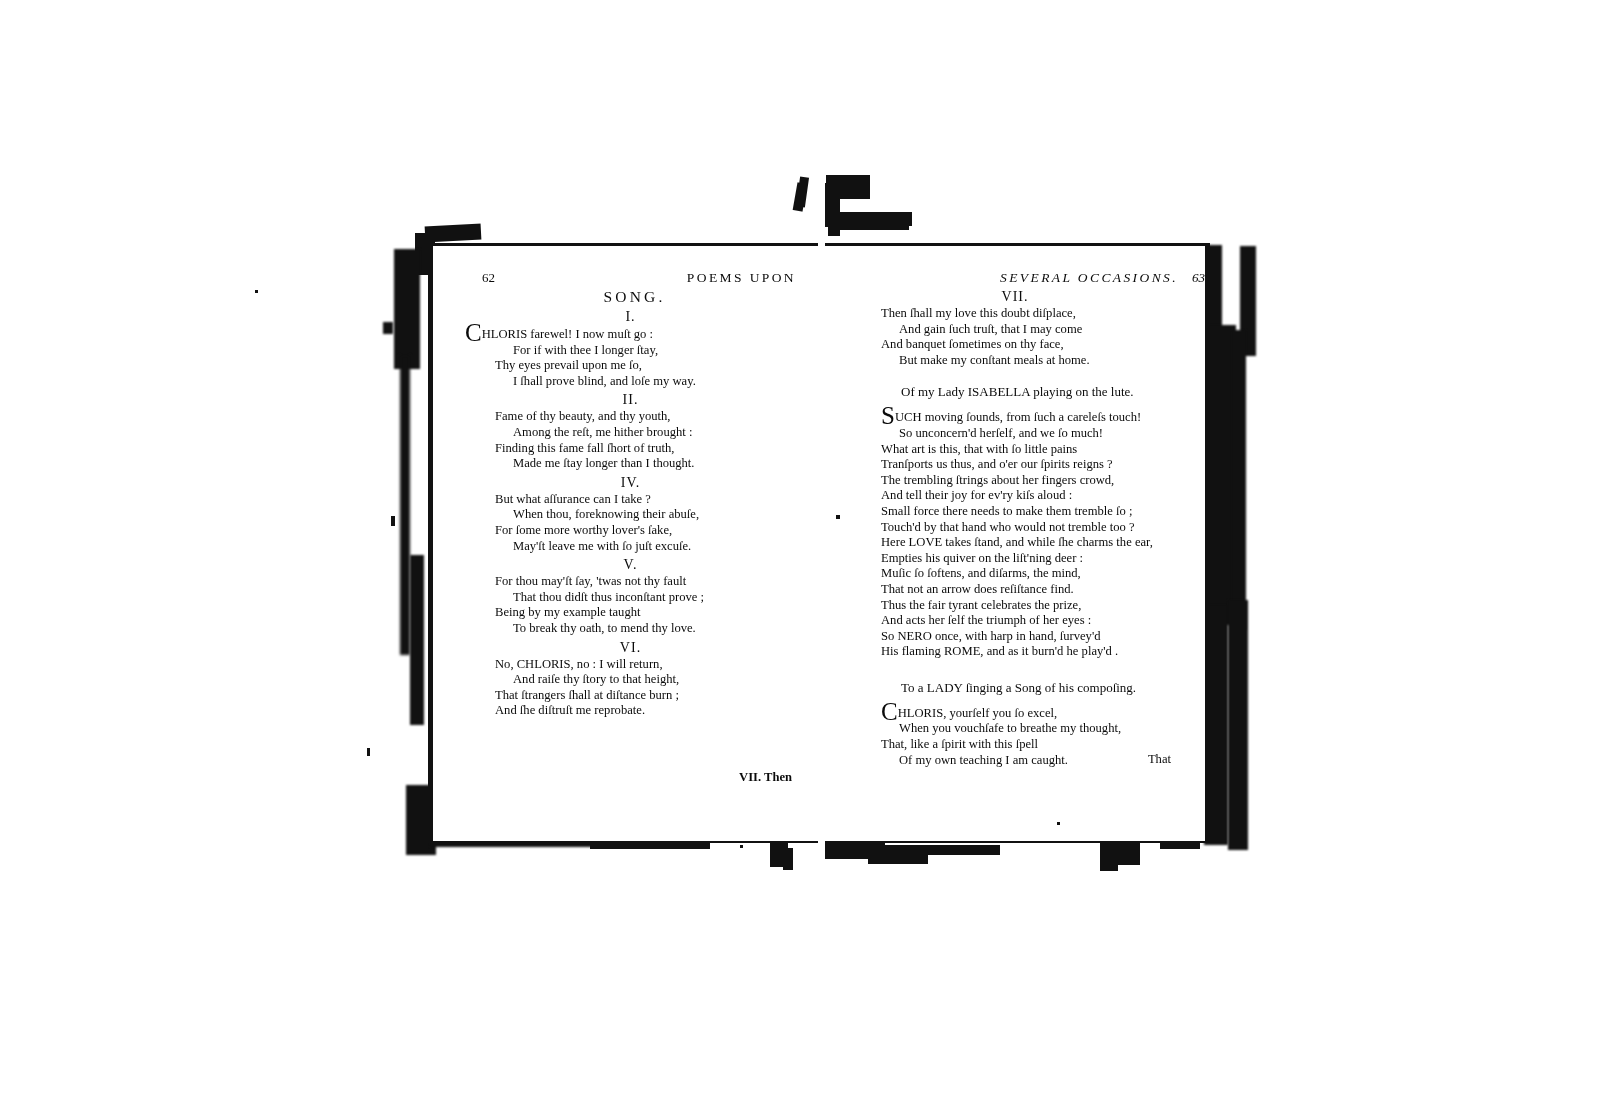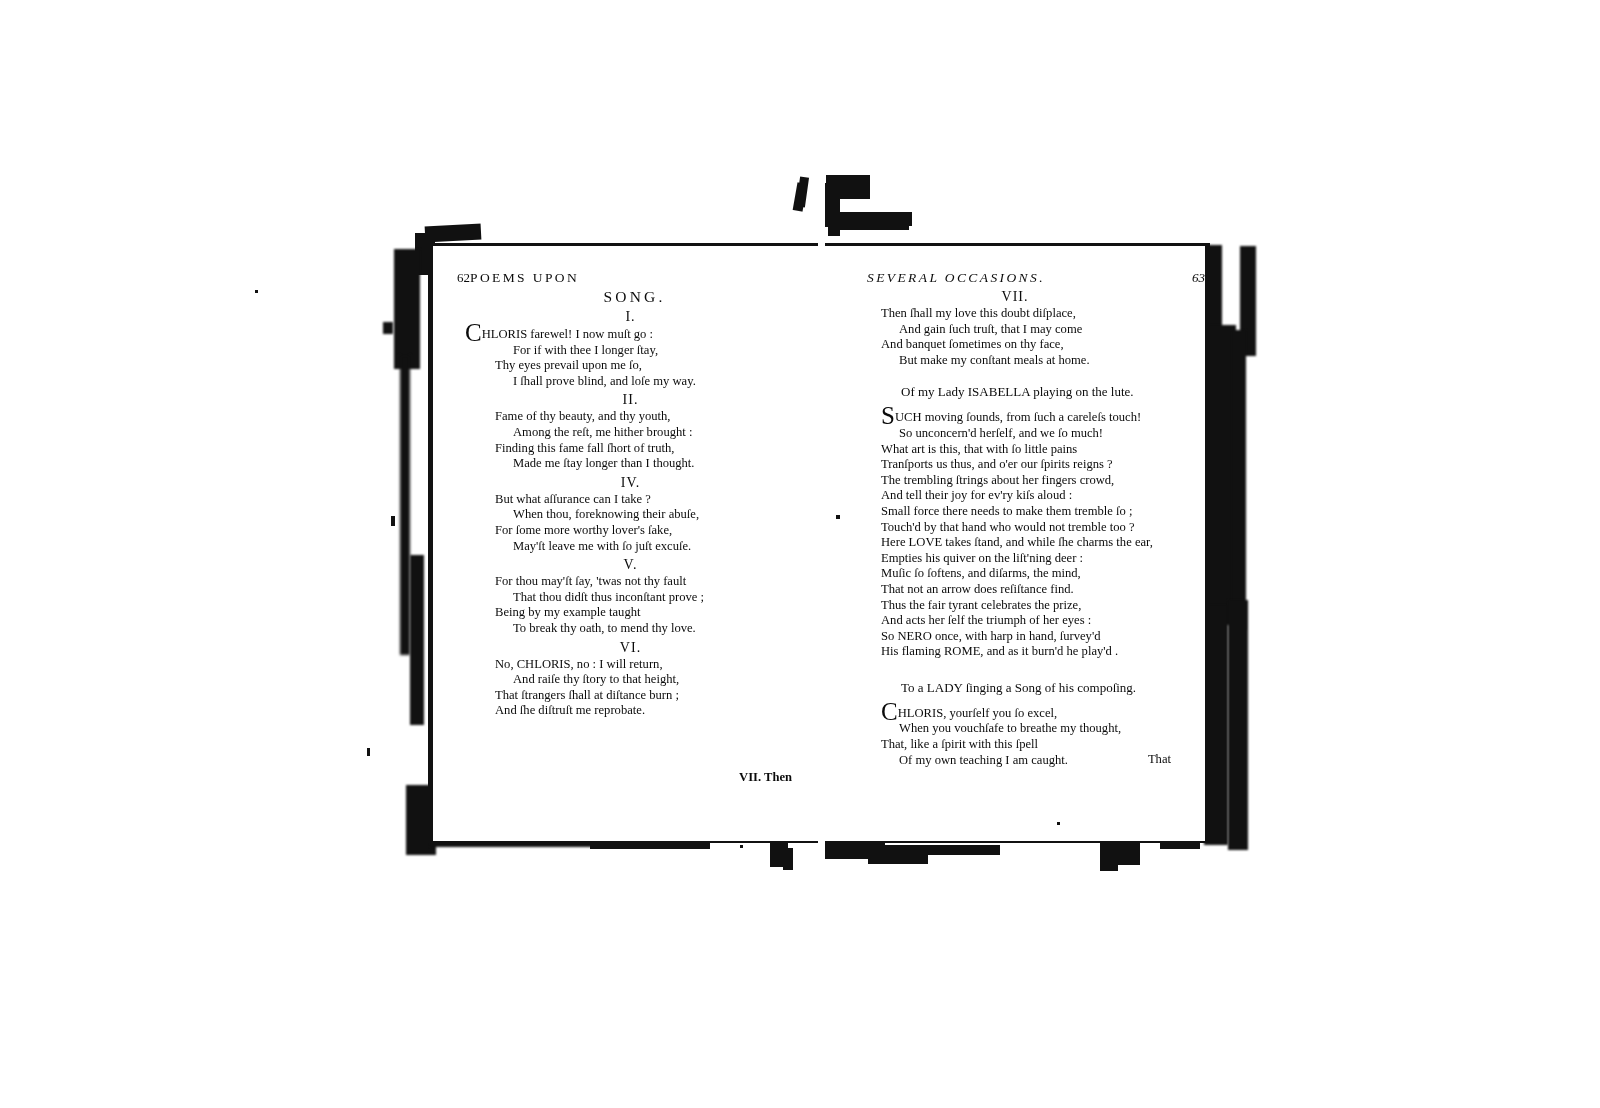--- a/index.html
+++ b/index.html
@@ -78,31 +78,31 @@
     height: 100%;
   }
 
   .runhead {
     display: flex;
     align-items: baseline;
     font-size: 13.5px;
     letter-spacing: 2.4px;
     margin-top: 24px;
   }
-  .left .runhead { padding-left: 24px; }
+  .left .runhead { padding-left: 5px; margin-left: 44px; }
   .right .runhead { padding-left: 42px; font-style: italic; }
 
   .folio {
     font-size: 13px;
     letter-spacing: 0;
     font-family: "Liberation Serif", serif;
   }
   .runhead .title {
     flex: 1;
-    text-align: left;
+    text-align: right;
     white-space: nowrap;
   }
 
   .songtitle {
     text-align: center;
     font-size: 15.5px;
     letter-spacing: 3.2px;
     margin-top: 2px;
     margin-left: 18px;
   }

